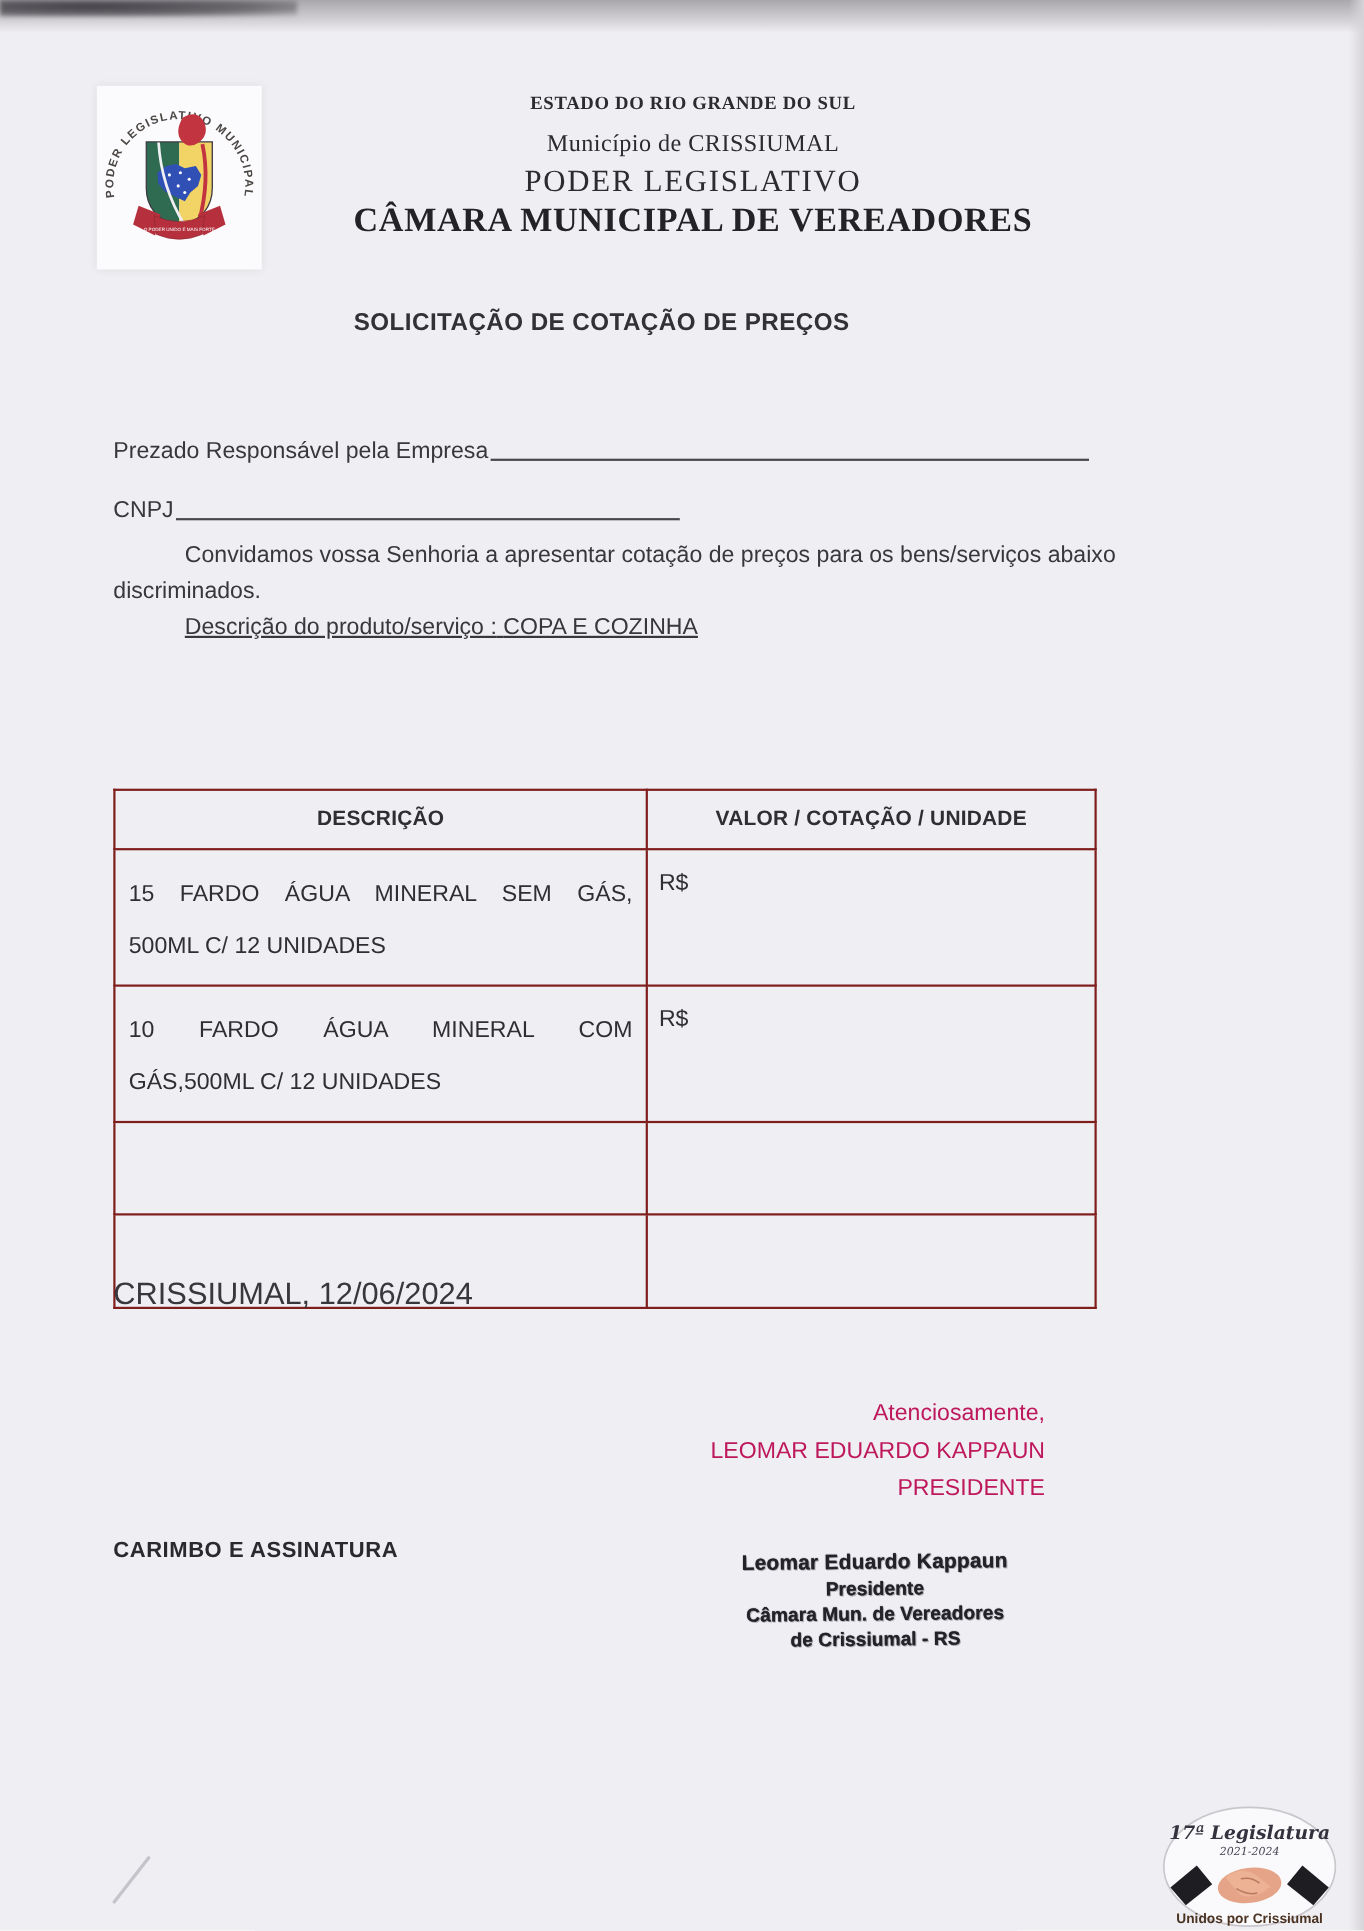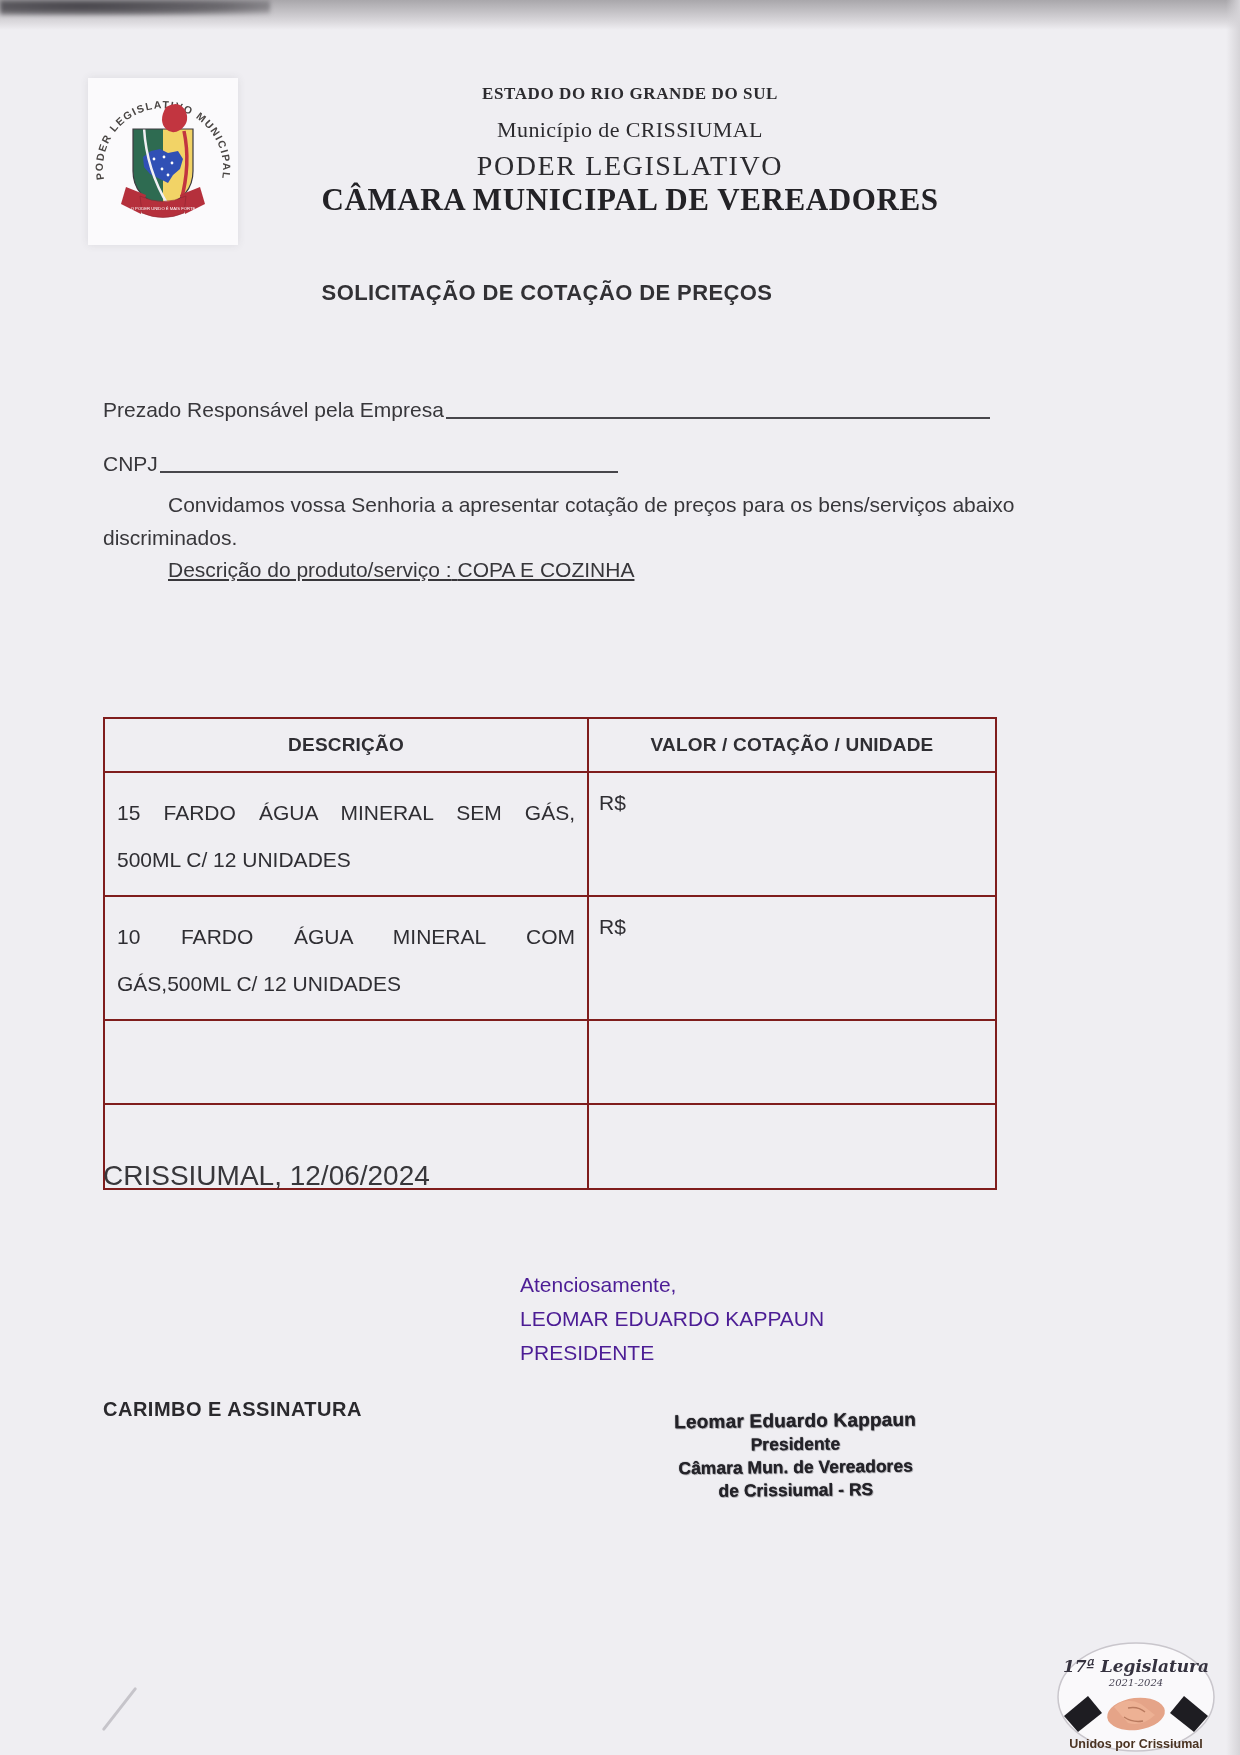--- a/index.html
+++ b/index.html
@@ -57,21 +57,21 @@
   .cell-val{padding:6px 8px 10px 10px;font-size:21px;color:#2f2e33;line-height:47px;}
   .desc-l1{text-align:justify;text-align-last:justify;}
   .desc-l2{text-align:left;}
   .r-tall td{height:96px;}
   .r-short td{height:56px;}
   .r-last td{height:57px;}
 
   
   .place-date{position:absolute;left:103px;top:1160px;font-size:28px;}
   .closing-block{position:absolute;left:520px;top:1268px;width:430px;
-    text-align:left;font-size:21px;line-height:34px;color:#4c1d95;}
+    text-align:right;font-size:21px;line-height:34px;color:#be185d;}
   .stamp-heading{position:absolute;left:103px;top:1398px;font-size:20px;
     font-weight:700;letter-spacing:.5px;color:#2a292d;}
   .stamp{position:absolute;left:638px;top:1408px;width:315px;text-align:center;
     transform:rotate(-.6deg);color:#232228;font-weight:700;
     text-shadow:0 0 1px rgba(25,24,30,.9),1px 1px 0 rgba(25,24,30,.25);}
   .stamp-l1{font-size:19px;line-height:25px;letter-spacing:.2px;}
   .stamp-l{font-size:17.5px;line-height:23px;}
 
   
   .footer{position:absolute;left:105px;top:1680px;width:900px;text-align:center;

